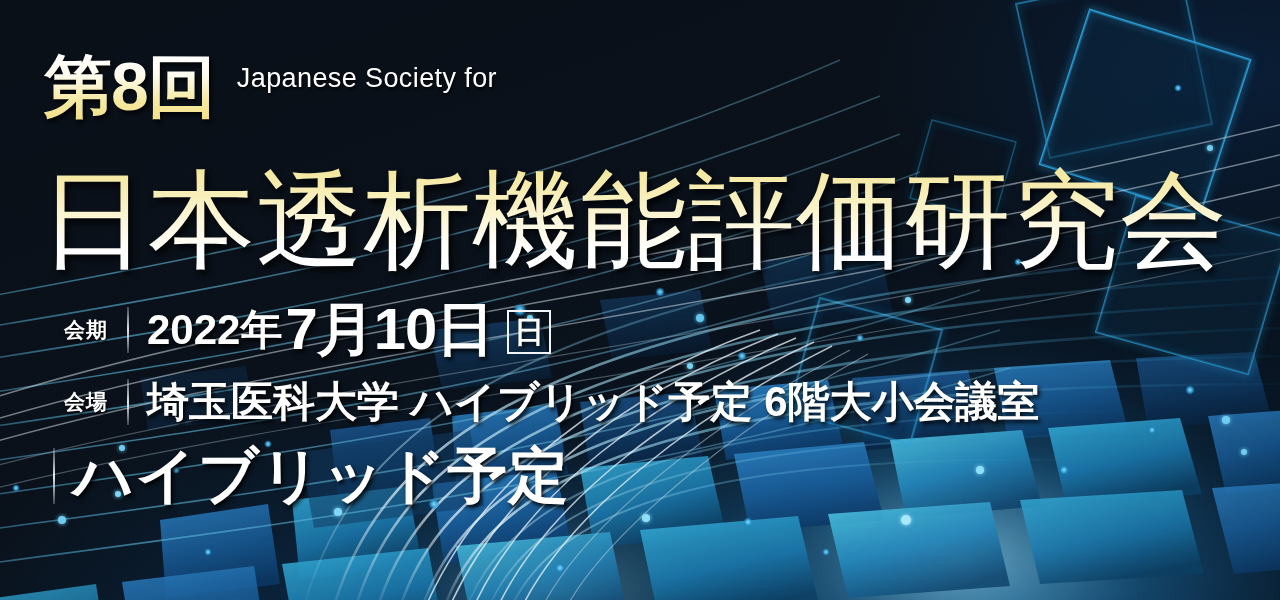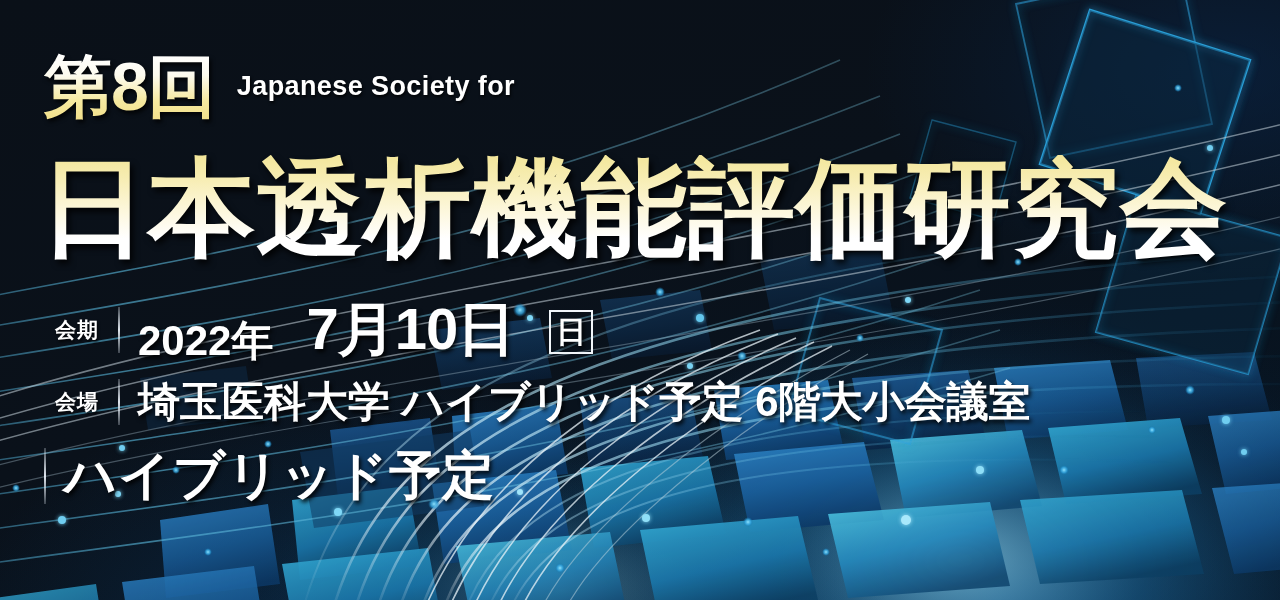--- a/index.html
+++ b/index.html
@@ -59,50 +59,50 @@
     -webkit-background-clip: text;
     background-clip: text;
     color: transparent;
     -webkit-text-fill-color: transparent;
     filter: drop-shadow(2px 3px 2px rgba(0,0,0,0.8));
     white-space: nowrap;
   }
 
   .eng-lines {
     margin-left: 22px;
-    margin-top: 16px;
+    margin-top: 8px;
     color: #ffffff;
     font-size: 27px;
     line-height: 1.38;
-    font-weight: 700;
+    font-weight: 400;
     letter-spacing: 0.4px;
     text-shadow: 1px 2px 3px rgba(0,0,0,0.85);
     white-space: nowrap;
   }
 
   .main-title {
     position: absolute;
     left: 40px;
-    top: 155px;
+    top: 167px;
     font-size: 107px;
-    font-weight: 700;
+    font-weight: 400;
     line-height: 1;
     letter-spacing: 1px;
     white-space: nowrap;
     background-image: linear-gradient(180deg, #f3e69a 0%, #f7edb3 22%, #fdf8e0 55%, #ffffff 78%, #ffffff 100%);
     -webkit-background-clip: text;
     background-clip: text;
     color: transparent;
     -webkit-text-fill-color: transparent;
     filter: drop-shadow(3px 4px 3px rgba(0,0,0,0.85));
   }
 
   .info-block {
     position: absolute;
-    left: 40px;
+    left: 49px;
     top: 300px;
     width: 1180px;
   }
 
   .info-row {
     display: flex;
     align-items: center;
     height: 60px;
     margin-bottom: 12px;
   }
@@ -129,46 +129,45 @@
     flex: 0 0 2px;
   }
   .divider.tall { height: 56px; }
 
   .info-value {
     color: #ffffff;
     font-weight: 700;
     white-space: nowrap;
     text-shadow: 2px 3px 4px rgba(0,0,0,0.9);
     display: flex;
-    align-items: flex-end;
-    gap: 21px;
+    align-items: center;
   }
 
   .date-year { font-size: 42px; letter-spacing: 0px; }
-  .date-main { font-size: 58px; letter-spacing: -1px; margin-left: 12px; }
+  .date-main { font-size: 58px; letter-spacing: -1px; margin-left: 3px; }
 
   .dow-box {
     display: inline-flex;
     align-items: center;
     justify-content: center;
     width: 44px;
     height: 44px;
     margin-left: 14px;
     border: 2px solid #f2f6fa;
     box-sizing: border-box;
     font-size: 30px;
     font-weight: 700;
     line-height: 1;
     align-self: center;
     position: relative;
     top: 2px;
   }
 
   .venue-text { font-size: 42px; letter-spacing: 0px; }
-  .format-text { font-size: 52px; letter-spacing: 1px; }
+  .format-text { font-size: 60px; letter-spacing: 1px; }
 </style>
 </head>
 <body>
 
 <div id="banner">
 
   <div class="layer bg-base"></div>
 
   <svg class="layer" viewBox="0 0 1280 600" preserveAspectRatio="none">
     <defs>

